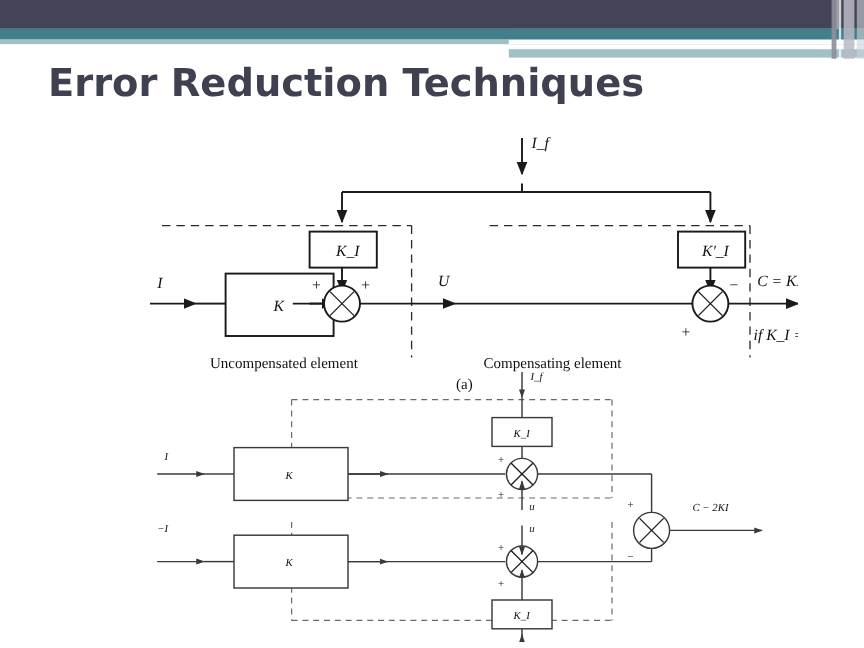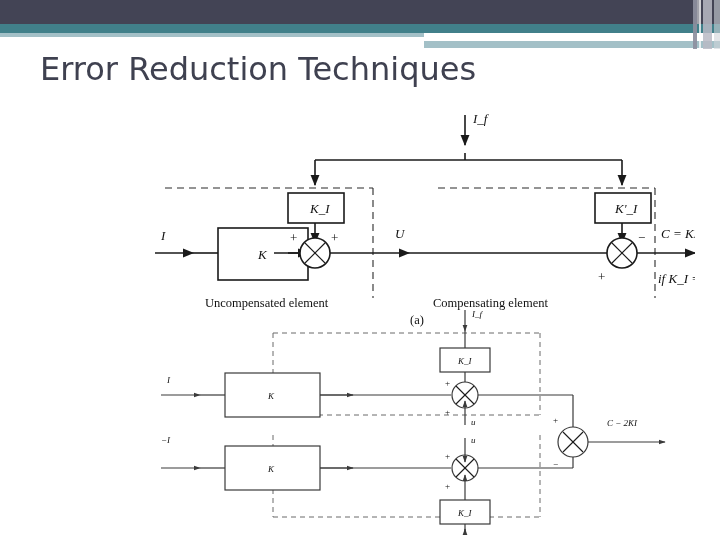--- a/index.html
+++ b/index.html
@@ -22,27 +22,27 @@
   .vstripe{position:absolute;top:0;}
   .vs1{left:693px;width:4px;height:49px;background:#8d8f9e;opacity:.92;}
   .vs2{left:699px;width:2px;height:49px;background:#ffffff;opacity:.75;}
   .vs3{left:703px;width:9px;height:49px;background:#b9bac4;opacity:.85;}
   .vs4{left:714px;width:6px;height:49px;background:#cfd4d8;opacity:.6;}
   .vs-top-white{position:absolute;left:697px;top:0;width:2px;height:24px;background:#ffffff;opacity:.5;}
 
   
   .title{
     position:absolute;left:40px;top:50px;
-    font-size:32px;font-weight:400;color:#3f4150;
+    font-size:32px;font-weight:700;color:#3f4150;
     letter-spacing:0px;white-space:nowrap;
     font-family:"DejaVu Sans",sans-serif;
   }
 
   
-  .figure{position:absolute;left:155px;top:105px;width:540px;height:430px;}
+  .figure{position:absolute;left:125px;top:105px;width:540px;height:430px;}
   svg{display:block;}
   .ln{stroke:#1a1a1a;stroke-width:1.6;fill:none;}
   .ln-thin{stroke:#1a1a1a;stroke-width:1.1;fill:none;}
   .ln-b{stroke:#3a3a3a;stroke-width:1.2;fill:none;}
   .dash{stroke:#2b2b2b;stroke-width:1.1;fill:none;stroke-dasharray:7 5;}
   .dash-s{stroke:#6a6a6a;stroke-width:1;fill:none;stroke-dasharray:5 4;}
   .bx{fill:#ffffff;stroke:#1a1a1a;stroke-width:1.6;}
   .bx-s{fill:#ffffff;stroke:#3a3a3a;stroke-width:1.2;}
   .cir{fill:#ffffff;stroke:#1a1a1a;stroke-width:1.6;}
   .cir-s{fill:#ffffff;stroke:#3a3a3a;stroke-width:1.2;}

